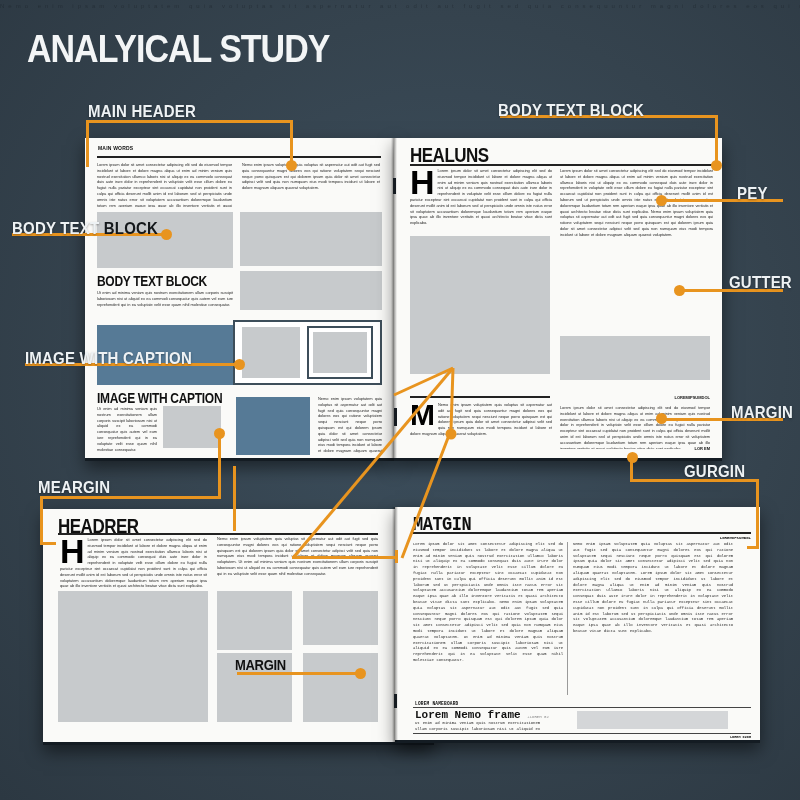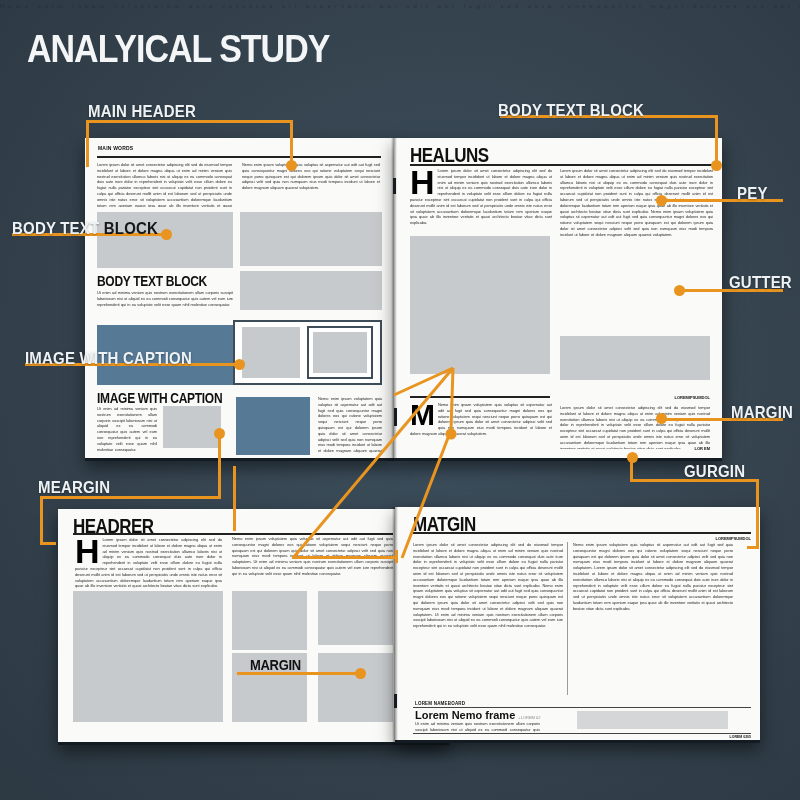--- a/index.html
+++ b/index.html
@@ -95,39 +95,39 @@
       <span>Nemo enim ipsam voluptatem quia voluptas sit aspernatur aut odit aut fugit sed quia consequuntur magni dolores eos qui ratione voluptatem sequi nesciunt neque porro quisquam est qui dolorem ipsum quia dolor sit amet consectetur adipisci velit sed quia non numquam eius modi tempora incidunt ut labore et dolore magnam aliquam quaerat voluptatem.</span>
     </div>
     <div class="ftext" style="left:166px;top:267px;width:150px;height:44px;">Lorem ipsum dolor sit amet consectetur adipiscing elit sed do eiusmod tempor incididunt ut labore et dolore magna aliqua ut enim ad minim veniam quis nostrud exercitation ullamco laboris nisi ut aliquip ex ea commodo consequat duis aute irure dolor in reprehenderit in voluptate velit esse cillum dolore eu fugiat nulla pariatur excepteur sint occaecat cupidatat non proident sunt in culpa qui officia deserunt mollit anim id est laborum sed ut perspiciatis unde omnis iste natus error sit voluptatem accusantium doloremque laudantium totam rem aperiam eaque ipsa quae ab illo inventore veritatis et quasi architecto beatae vitae dicta sunt explicabo.</div>
     <div class="mini-r" style="left:166px;top:308px;width:150px;">LOR EM</div>
   </div>
 
   <div class="spine" style="left:391px;top:138px;height:320px;"></div>
   <div class="spinemark" style="left:393px;top:178px;height:16px;"></div>
   <div class="spinemark" style="left:394px;top:408px;height:18px;"></div>
 
-  <div class="page" style="left:58px;top:509px;width:391px;height:233px;">
+  <div class="page" style="left:43px;top:509px;width:391px;height:233px;">
     <div class="headline" style="left:15px;top:6px;">HEADRER</div>
     <div class="rule" style="left:15px;top:24px;width:320px;"></div>
     <div class="ftext" style="left:17px;top:28px;width:147px;height:57px;">
       <span class="dc dc-big">H</span>
       <span>Lorem ipsum dolor sit amet consectetur adipiscing elit sed do eiusmod tempor incididunt ut labore et dolore magna aliqua ut enim ad minim veniam quis nostrud exercitation ullamco laboris nisi ut aliquip ex ea commodo consequat duis aute irure dolor in reprehenderit in voluptate velit esse cillum dolore eu fugiat nulla pariatur excepteur sint occaecat cupidatat non proident sunt in culpa qui officia deserunt mollit anim id est laborum sed ut perspiciatis unde omnis iste natus error sit voluptatem accusantium doloremque laudantium totam rem aperiam eaque ipsa quae ab illo inventore veritatis et quasi architecto beatae vitae dicta sunt explicabo.</span>
     </div>
     <div class="ftext" style="left:174px;top:27px;width:161px;height:56px;">
       <span>Nemo enim ipsam voluptatem quia voluptas sit aspernatur aut odit aut fugit sed quia consequuntur magni dolores eos qui ratione voluptatem sequi nesciunt neque porro quisquam est qui dolorem ipsum quia dolor sit amet consectetur adipisci velit sed quia non numquam eius modi tempora incidunt ut labore et dolore magnam aliquam quaerat voluptatem.</span> <span>Ut enim ad minima veniam quis nostrum exercitationem ullam corporis suscipit laboriosam nisi ut aliquid ex ea commodi consequatur quis autem vel eum iure reprehenderit qui in ea voluptate velit esse quam nihil molestiae consequatur.</span>
     </div>
     <div class="img-ph" style="left:15px;top:82px;width:150px;height:131px;"></div>
     <div class="img-ph" style="left:174px;top:82px;width:75px;height:59px;"></div>
     <div class="img-ph" style="left:174px;top:144px;width:75px;height:69px;"></div>
     <div class="img-ph" style="left:260px;top:82px;width:75px;height:54px;"></div>
     <div class="img-ph" style="left:260px;top:144px;width:75px;height:69px;"></div>
     <div class="sublabel" style="left:192px;top:147px;font-size:13px;">MARGIN</div>
   </div>
 
-  <div class="page" style="left:395px;top:507px;width:365px;height:233px;">
+  <div class="page" style="left:395px;top:507px;width:365px;height:233px;font-family:Liberation Mono, monospace;">
     <div class="headline" style="left:18px;top:6px;">MATGIN</div>
     <div class="rule" style="left:18px;top:25px;width:338px;"></div>
     <div class="mini-r" style="left:18px;top:29px;width:338px;">LOREMIPSUMDOL</div>
     <div class="ftext" style="left:18px;top:35px;width:150px;height:153px;">
       <span>Lorem ipsum dolor sit amet consectetur adipiscing elit sed do eiusmod tempor incididunt ut labore et dolore magna aliqua ut enim ad minim veniam quis nostrud exercitation ullamco laboris nisi ut aliquip ex ea commodo consequat duis aute irure dolor in reprehenderit in voluptate velit esse cillum dolore eu fugiat nulla pariatur excepteur sint occaecat cupidatat non proident sunt in culpa qui officia deserunt mollit anim id est laborum sed ut perspiciatis unde omnis iste natus error sit voluptatem accusantium doloremque laudantium totam rem aperiam eaque ipsa quae ab illo inventore veritatis et quasi architecto beatae vitae dicta sunt explicabo.</span> <span>Nemo enim ipsam voluptatem quia voluptas sit aspernatur aut odit aut fugit sed quia consequuntur magni dolores eos qui ratione voluptatem sequi nesciunt neque porro quisquam est qui dolorem ipsum quia dolor sit amet consectetur adipisci velit sed quia non numquam eius modi tempora incidunt ut labore et dolore magnam aliquam quaerat voluptatem.</span> <span>Ut enim ad minima veniam quis nostrum exercitationem ullam corporis suscipit laboriosam nisi ut aliquid ex ea commodi consequatur quis autem vel eum iure reprehenderit qui in ea voluptate velit esse quam nihil molestiae consequatur.</span>
     </div>
     <div class="divider" style="left:172px;top:35px;height:153px;"></div>
     <div class="ftext" style="left:178px;top:35px;width:160px;height:153px;">
       <span>Nemo enim ipsam voluptatem quia voluptas sit aspernatur aut odit aut fugit sed quia consequuntur magni dolores eos qui ratione voluptatem sequi nesciunt neque porro quisquam est qui dolorem ipsum quia dolor sit amet consectetur adipisci velit sed quia non numquam eius modi tempora incidunt ut labore et dolore magnam aliquam quaerat voluptatem.</span> <span>Lorem ipsum dolor sit amet consectetur adipiscing elit sed do eiusmod tempor incididunt ut labore et dolore magna aliqua ut enim ad minim veniam quis nostrud exercitation ullamco laboris nisi ut aliquip ex ea commodo consequat duis aute irure dolor in reprehenderit in voluptate velit esse cillum dolore eu fugiat nulla pariatur excepteur sint occaecat cupidatat non proident sunt in culpa qui officia deserunt mollit anim id est laborum sed ut perspiciatis unde omnis iste natus error sit voluptatem accusantium doloremque laudantium totam rem aperiam eaque ipsa quae ab illo inventore veritatis et quasi architecto beatae vitae dicta sunt explicabo.</span>
     </div>

